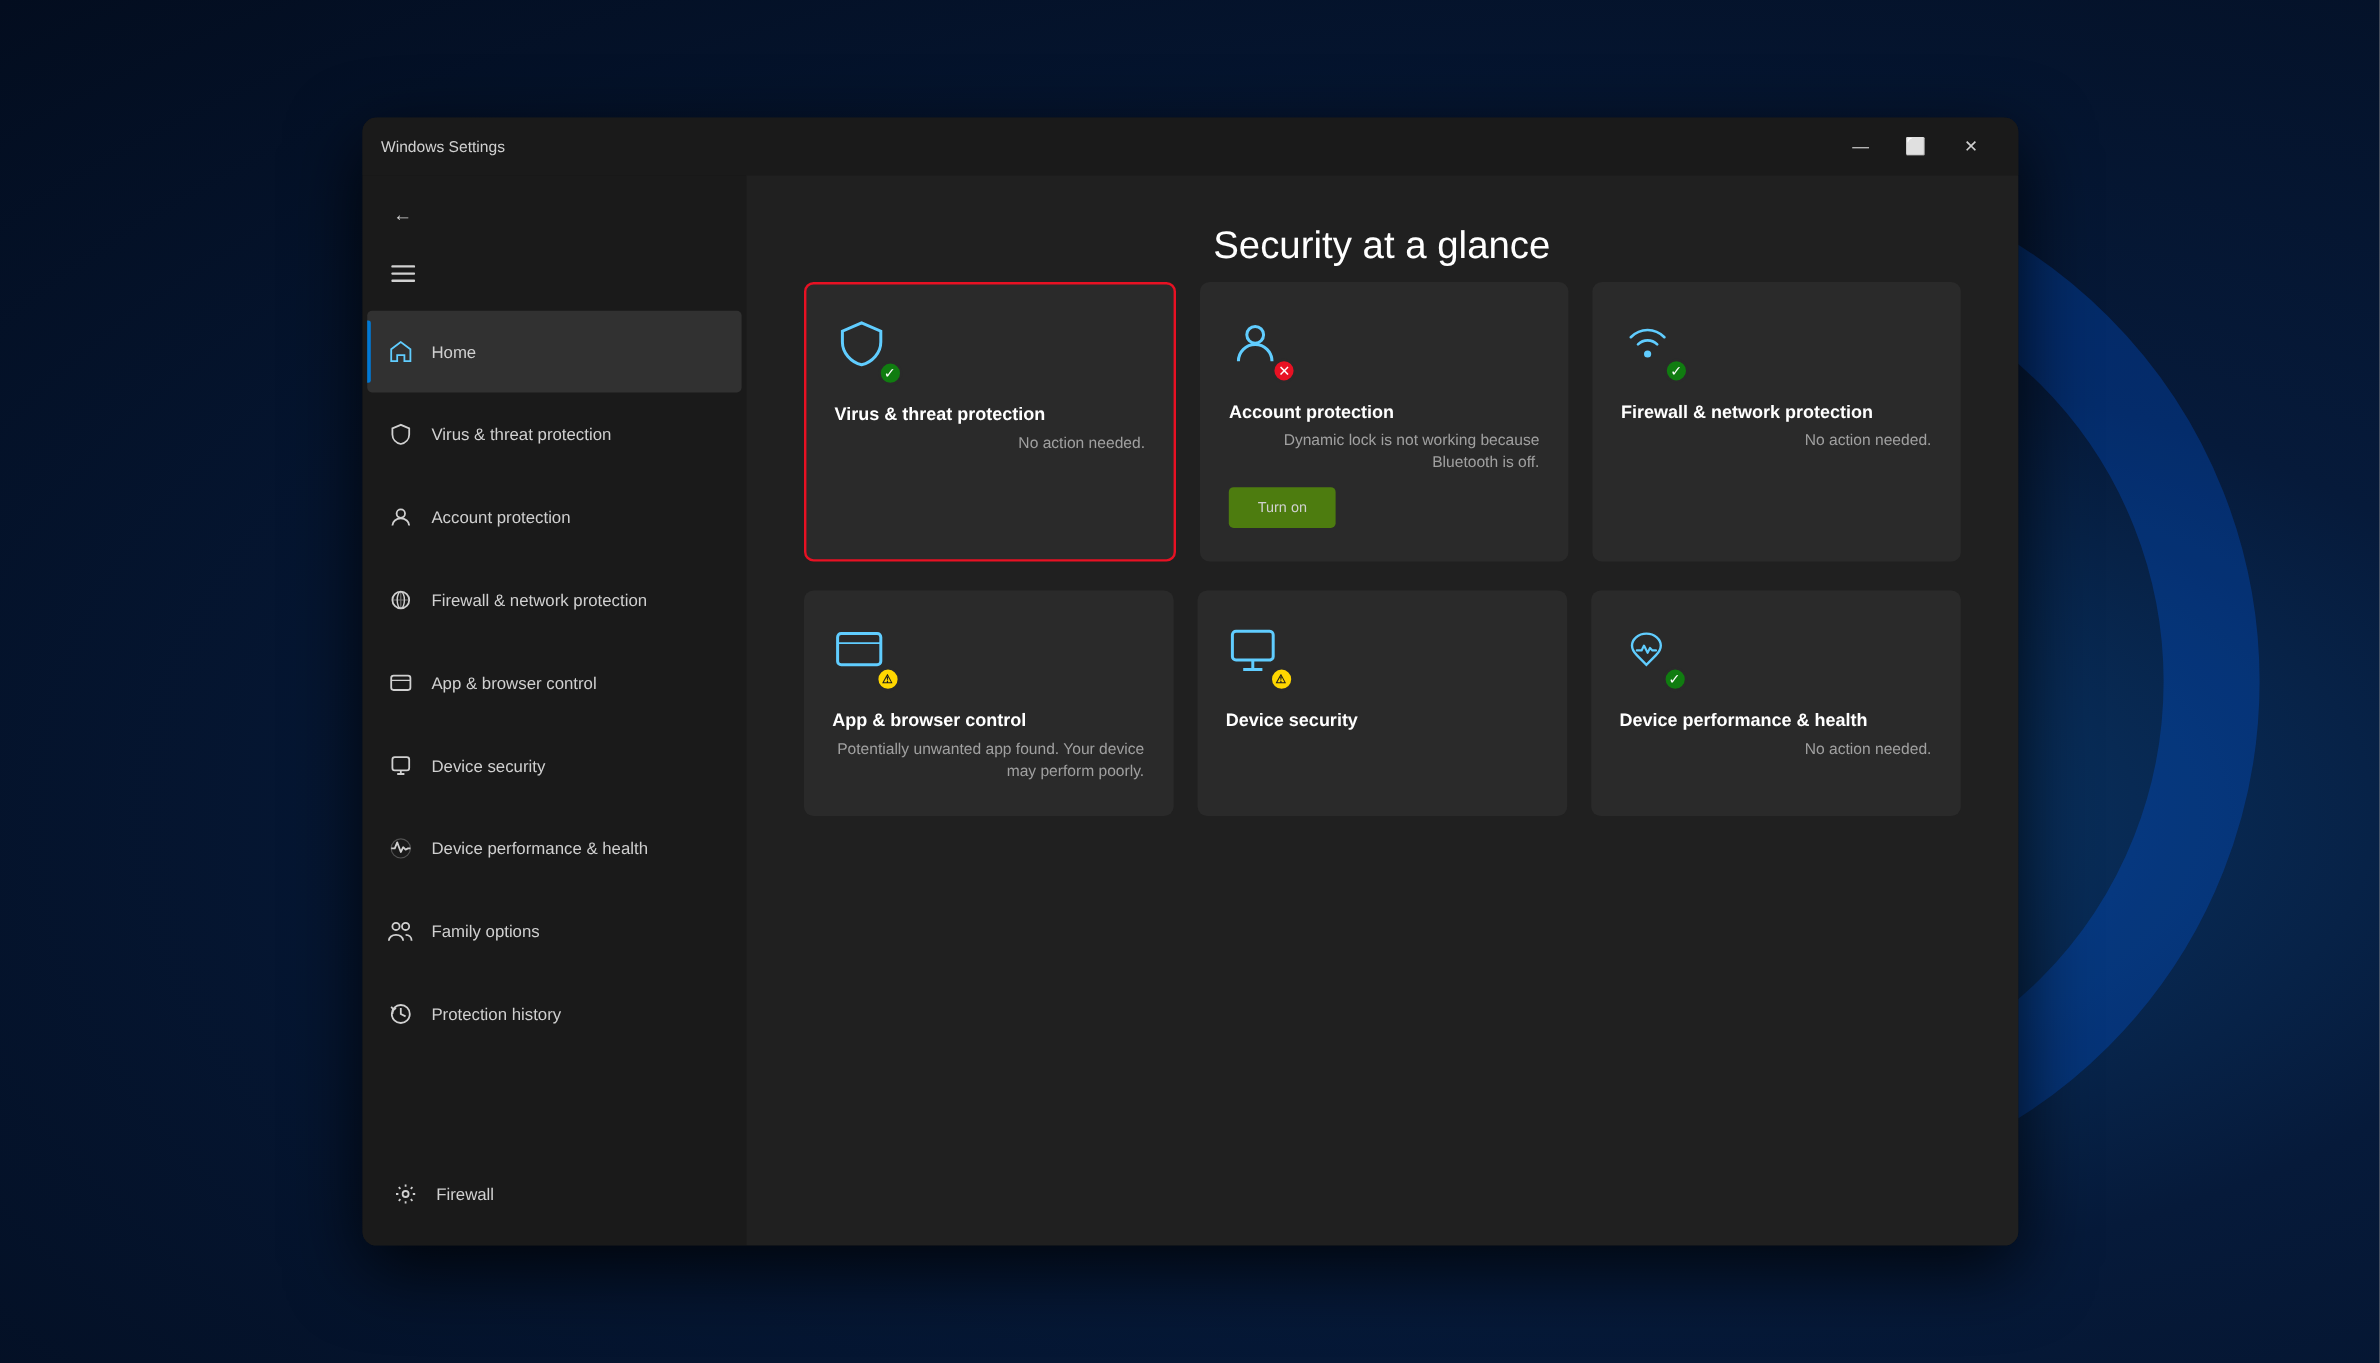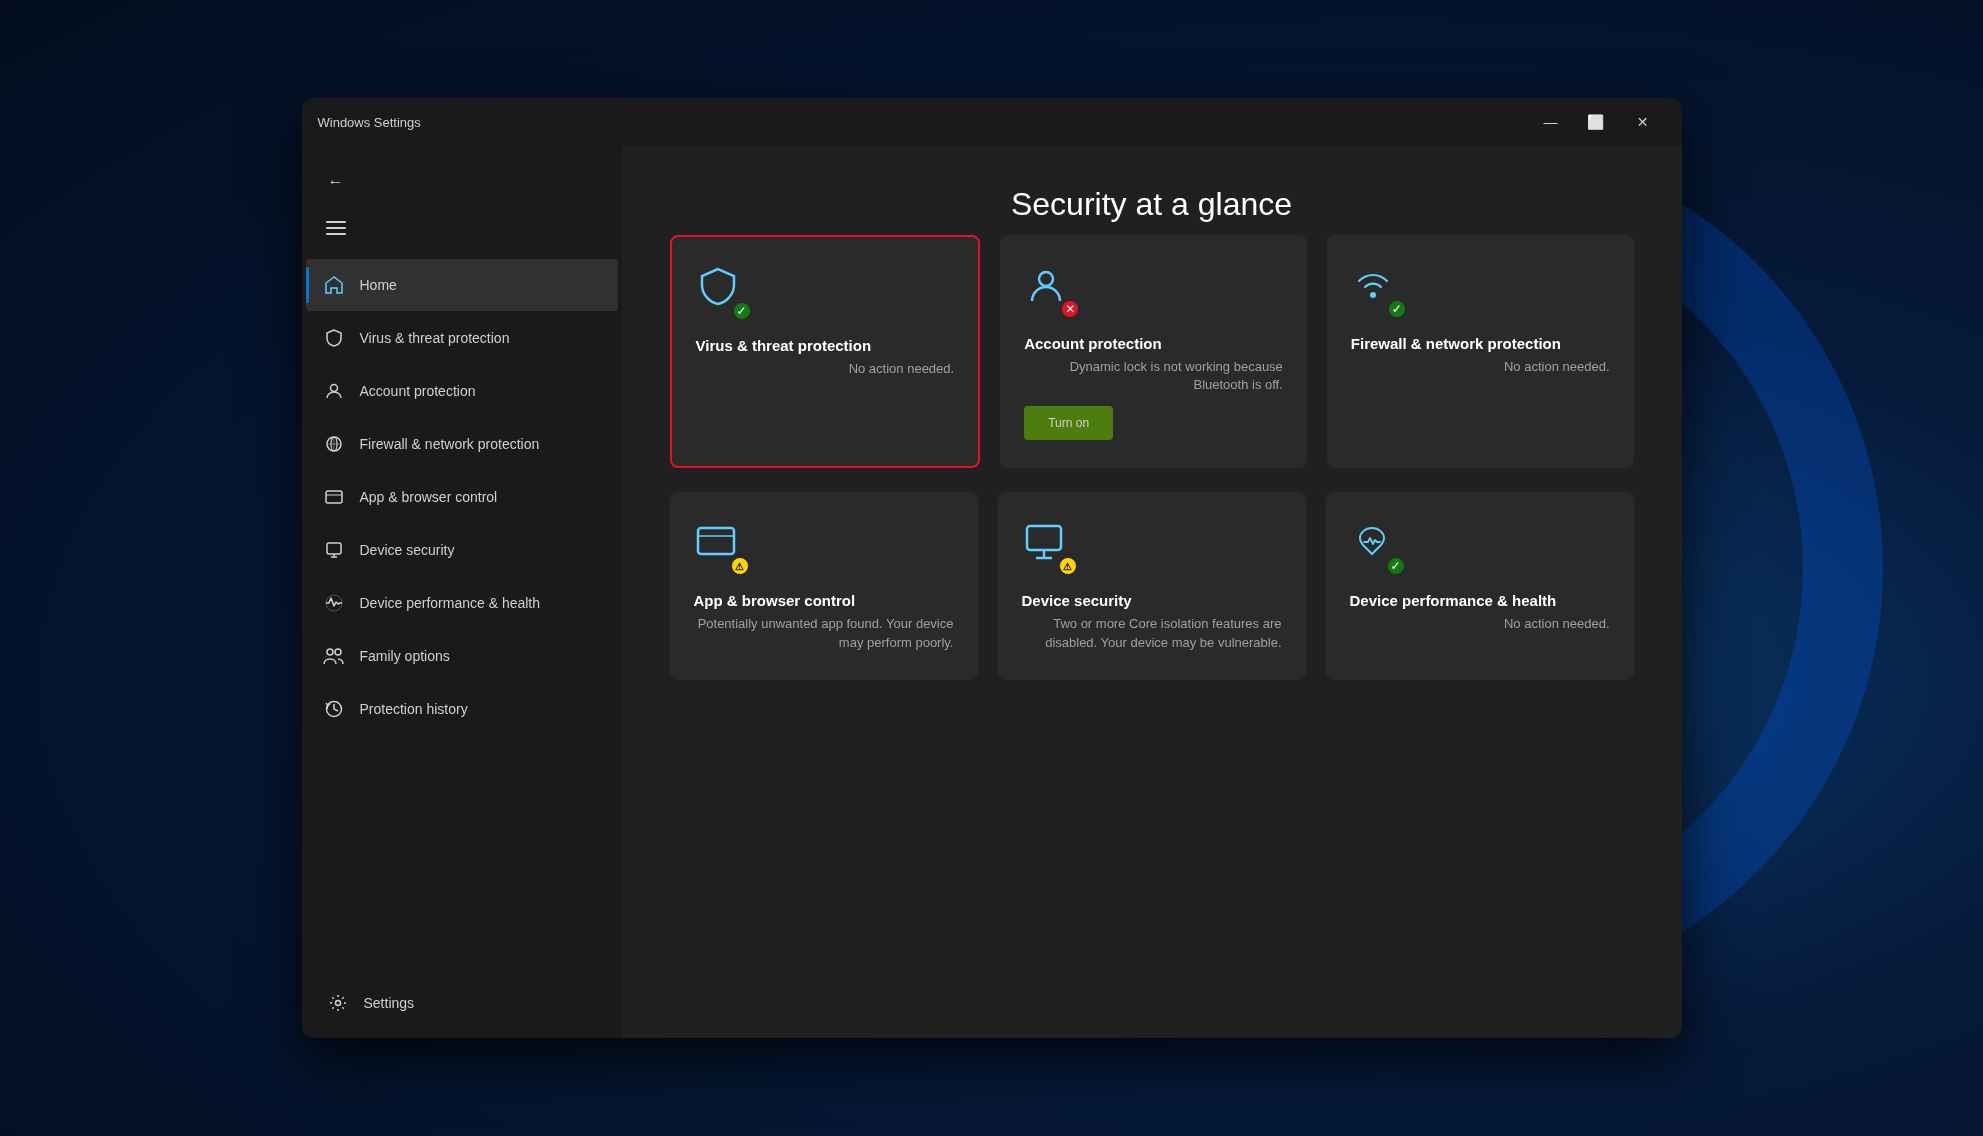--- a/index.html
+++ b/index.html
@@ -115,21 +115,21 @@
     }
 
     .sidebar-nav {
       margin-top: 8px;
       flex: 1;
     }
 
     .nav-item {
       display: flex;
       align-items: center;
-      height: 52px;
+      height: 68px;
       padding: 0 16px;
       cursor: pointer;
       color: #d0d0d0;
       font-size: 14px;
       border-radius: 4px;
       margin: 1px 4px;
       position: relative;
     }
 
     .nav-item.active {
@@ -419,21 +419,21 @@
       </nav>
 
       <div class="sidebar-settings">
         <div class="nav-item">
           <span class="nav-icon">
             <svg width="20" height="20" viewBox="0 0 20 20" fill="none">
               <circle cx="10" cy="10" r="2.5" stroke="#d0d0d0" stroke-width="1.5" fill="none"></circle>
               <path d="M10 2v2M10 16v2M2 10h2M16 10h2M4.3 4.3l1.4 1.4M14.3 14.3l1.4 1.4M4.3 15.7l1.4-1.4M14.3 5.7l1.4-1.4" stroke="#d0d0d0" stroke-width="1.5"></path>
             </svg>
           </span>
-          <span class="nav-label">Settings</span>
+          <span class="nav-label">Firewall</span>
         </div>
       </div>
     </div>
 
     <div class="content">
       <h1 class="page-title">Security at a glance</h1>
 
       <div class="cards-row">
 
         <div class="security-card highlighted">
@@ -490,21 +490,20 @@
 
         <div class="security-card">
           <div class="card-icon-wrap">
             <svg class="icon-svg" viewBox="0 0 44 44" fill="none">
               <rect x="5" y="6" width="34" height="24" rx="3" stroke="#60cdff" stroke-width="2.5" fill="none"></rect>
               <path d="M14 38h16M22 30v8" stroke="#60cdff" stroke-width="2.5"></path>
             </svg>
             <div class="status-badge warn">⚠</div>
           </div>
           <div class="card-title">Device security</div>
-          <div class="card-description">Two or more Core isolation features are disabled. Your device may be vulnerable.</div>
         </div>
 
         <div class="security-card">
           <div class="card-icon-wrap">
             <svg class="icon-svg" viewBox="0 0 44 44" fill="none">
               <path d="M22 8c-7 0-12 5-12 10 0 3 1.5 5.5 4 8l8 8 8-8c2.5-2.5 4-5 4-8 0-5-5-10-12-10z" stroke="#60cdff" stroke-width="2" fill="none"></path>
               <path d="M14 22h4l2-4 3 6 2-4 2 2h3" stroke="#60cdff" stroke-width="1.8" fill="none" stroke-linecap="round" stroke-linejoin="round"></path>
             </svg>
             <div class="status-badge ok">✓</div>
           </div>

